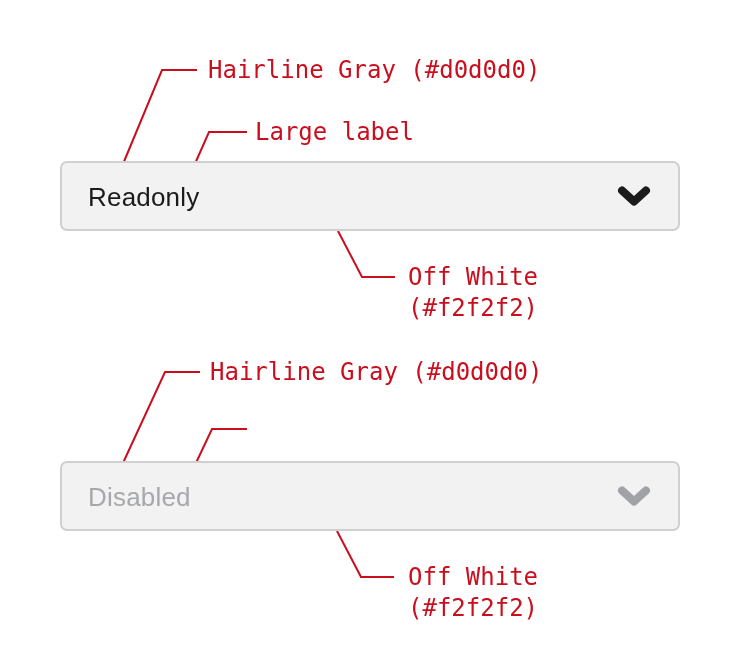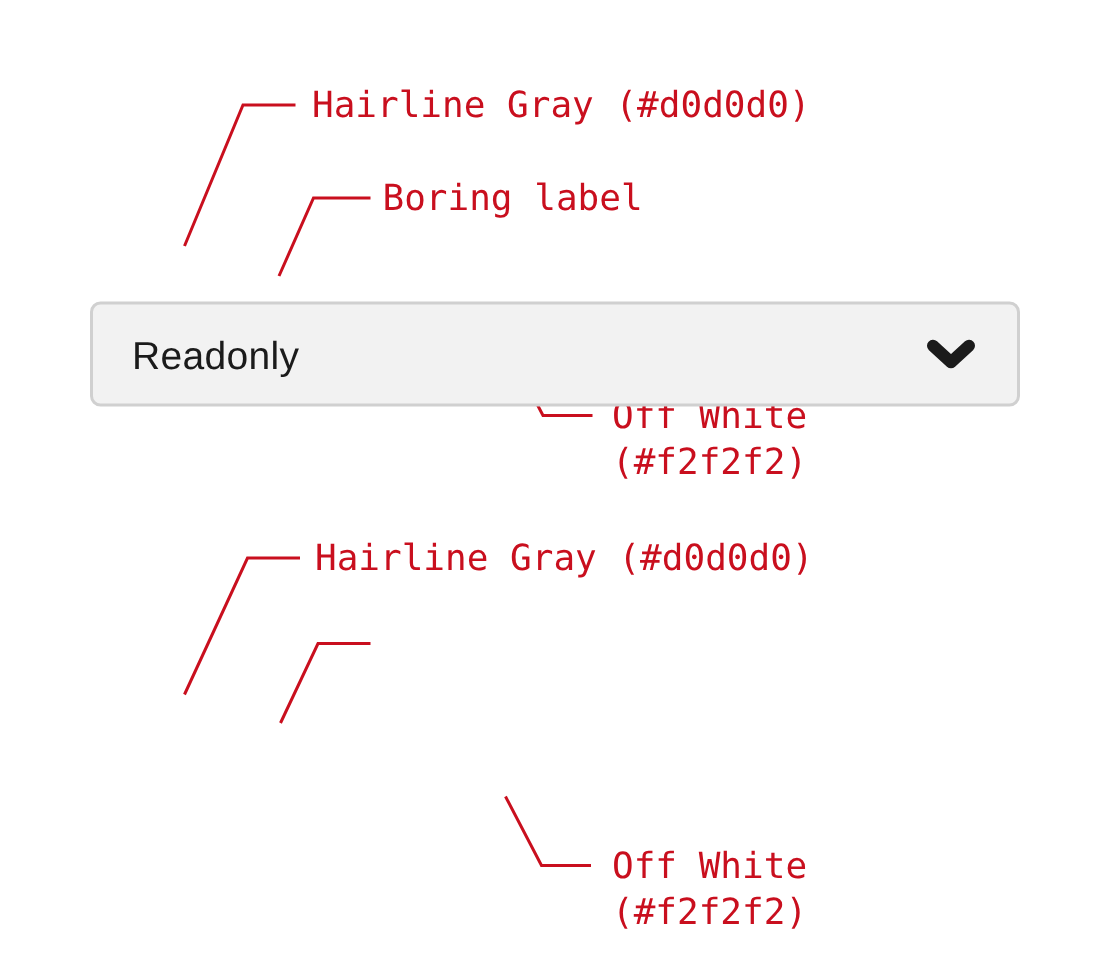--- a/index.html
+++ b/index.html
@@ -45,21 +45,20 @@
     width: 620px;
     height: 70px;
     box-sizing: border-box;
     background: var(--off-white, #f2f2f2);
     border: 2px solid var(--hairline-gray, #d0d0d0);
     border-radius: 7px;
     display: flex;
     align-items: center;
     justify-content: space-between;
     padding: 0 27px 0 26px;
-    margin-top: 40px;
   }
   .select-label {
     font-size: 26px;
     letter-spacing: 0.2px;
     padding-top: 2px;
   }
   .select-label.dark { color: var(--label-dark, #1b1b1b); }
   .select-label.muted { color: var(--boring-gray, #a6a8ab); }
   .chevron { display: block; }
   .chevron.dark path { stroke: var(--label-dark, #1b1b1b); }
@@ -76,32 +75,38 @@
     <polyline points="247,132 209,132 186,184"></polyline>
     <polyline points="338,231 362,277 395,277"></polyline>
 
     <polyline points="200,372 165,372 123,463"></polyline>
     <polyline points="247,429 212,429 187,482"></polyline>
     <polyline points="337,531 361,577 394,577"></polyline>
   </svg>
 
   <div class="note" style="left:208px; top:57px">Hairline Gray (#d0d0d0)</div>
 
-  <div class="note" style="left:255px; top:119px">Boring label</div>
+  <div class="note" style="left:255px; top:119px">Large label</div>
 
   <div class="note two-line" style="left:408px; top:262px">Off White
 (#f2f2f2)</div>
 
   <div class="select-box" style="top:161px">
     <span class="select-label dark">Readonly</span>
     <svg class="chevron dark" width="34" height="23" viewBox="0 0 34 23" aria-hidden="true">
       <path d="M5 5.5 L17 16.5 L29 5.5" fill="none" stroke-width="8" stroke-linecap="round" stroke-linejoin="round"></path>
     </svg>
   </div>
 
   <div class="note" style="left:210px; top:359px">Hairline Gray (#d0d0d0)</div>
 
 
   <div class="note two-line" style="left:408px; top:562px">Off White
 (#f2f2f2)</div>
 
+  <div class="select-box" style="top:461px">
+    <span class="select-label muted">Disabled</span>
+    <svg class="chevron muted" width="34" height="23" viewBox="0 0 34 23" aria-hidden="true">
+      <path d="M5 5.5 L17 16.5 L29 5.5" fill="none" stroke-width="8" stroke-linecap="round" stroke-linejoin="round"></path>
+    </svg>
+  </div>
 
 </div>
 
 </body></html>

